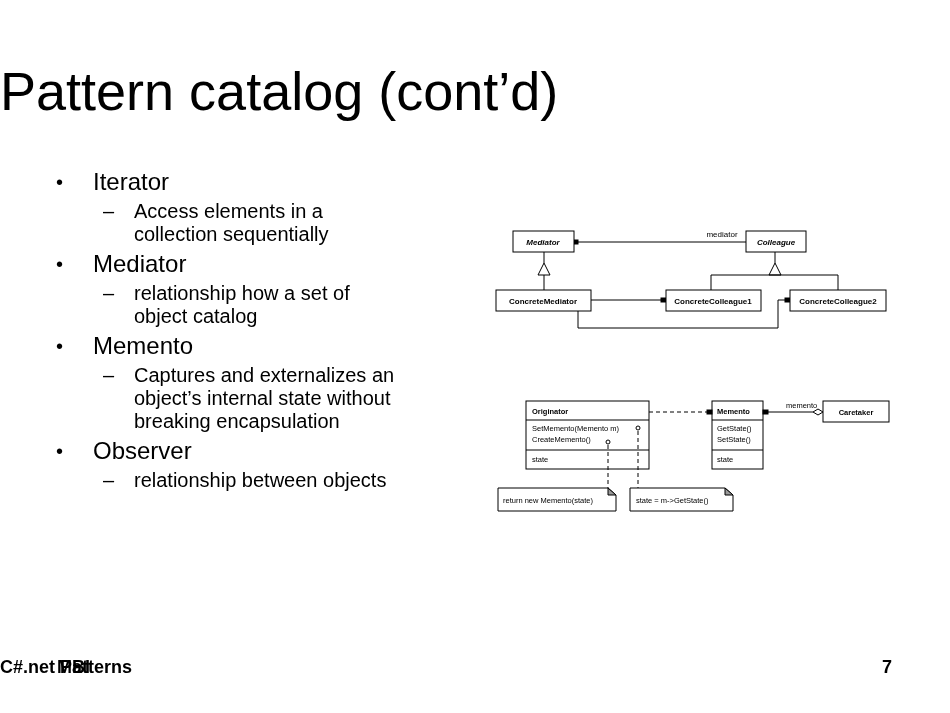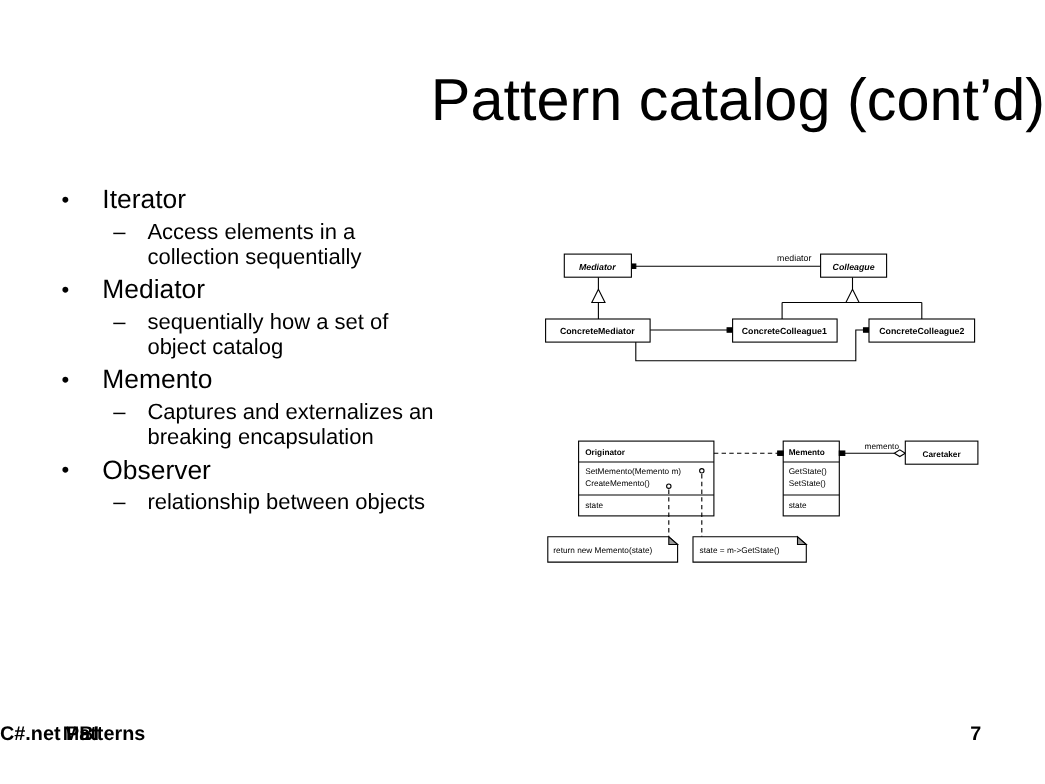--- a/index.html
+++ b/index.html
@@ -1,18 +1,18 @@
 <!DOCTYPE html>
 <html><head>
   <meta charset="utf-8">
   <style>
     html, body { margin: 0; padding: 0; background: #ffffff; }
     body { width: 950px; height: 713px; position: relative; overflow: hidden;
            font-family: "Liberation Sans", sans-serif; color: #000; }
-    .title { position: absolute; left: 0; width: 950px; top: 56px; text-align: right;
+    .title { position: absolute; left: 0; width: 950px; top: 56px; text-align: left;
              font-size: 54px; line-height: 70px; }
     .bullets { position: absolute; left: 56px; top: 168px; width: 400px; }
     .b1 { position: relative; font-size: 24px; line-height: 28px; padding-left: 37px; margin-bottom: 4px; }
     .b1 .dot { position: absolute; left: 0; top: 0; font-size: 20px; }
     .b2 { position: relative; font-size: 20px; line-height: 23px; padding-left: 78px; margin-bottom: 4px; }
     .b2 .dash { position: absolute; left: 47px; top: 0; }
     .footer { position: absolute; top: 656px; font-size: 18px; line-height: 22px; font-weight: bold; }
     .f-left { left: 57px; }
     .f-center { left: 0; width: 950px; }
     .f-right { right: 58px; }
@@ -33,31 +33,32 @@
     <div>Access elements in a</div>
     <div>collection sequentially</div>
   </div>
 
   <div class="b1">
     <span class="dot">•</span>
     <span>Mediator</span>
   </div>
   <div class="b2">
     <span class="dash">–</span>
-    <div>sequentially how a set of</div>
+    <div>relationship how a set of</div>
     <div>object catalog</div>
   </div>
 
   <div class="b1">
     <span class="dot">•</span>
     <span>Memento</span>
   </div>
   <div class="b2">
     <span class="dash">–</span>
     <div>Captures and externalizes an</div>
+    <div>object’s internal state without</div>
     <div>breaking encapsulation</div>
   </div>
 
   <div class="b1">
     <span class="dot">•</span>
     <span>Observer</span>
   </div>
   <div class="b2">
     <span class="dash">–</span>
     <div>relationship between objects</div>

